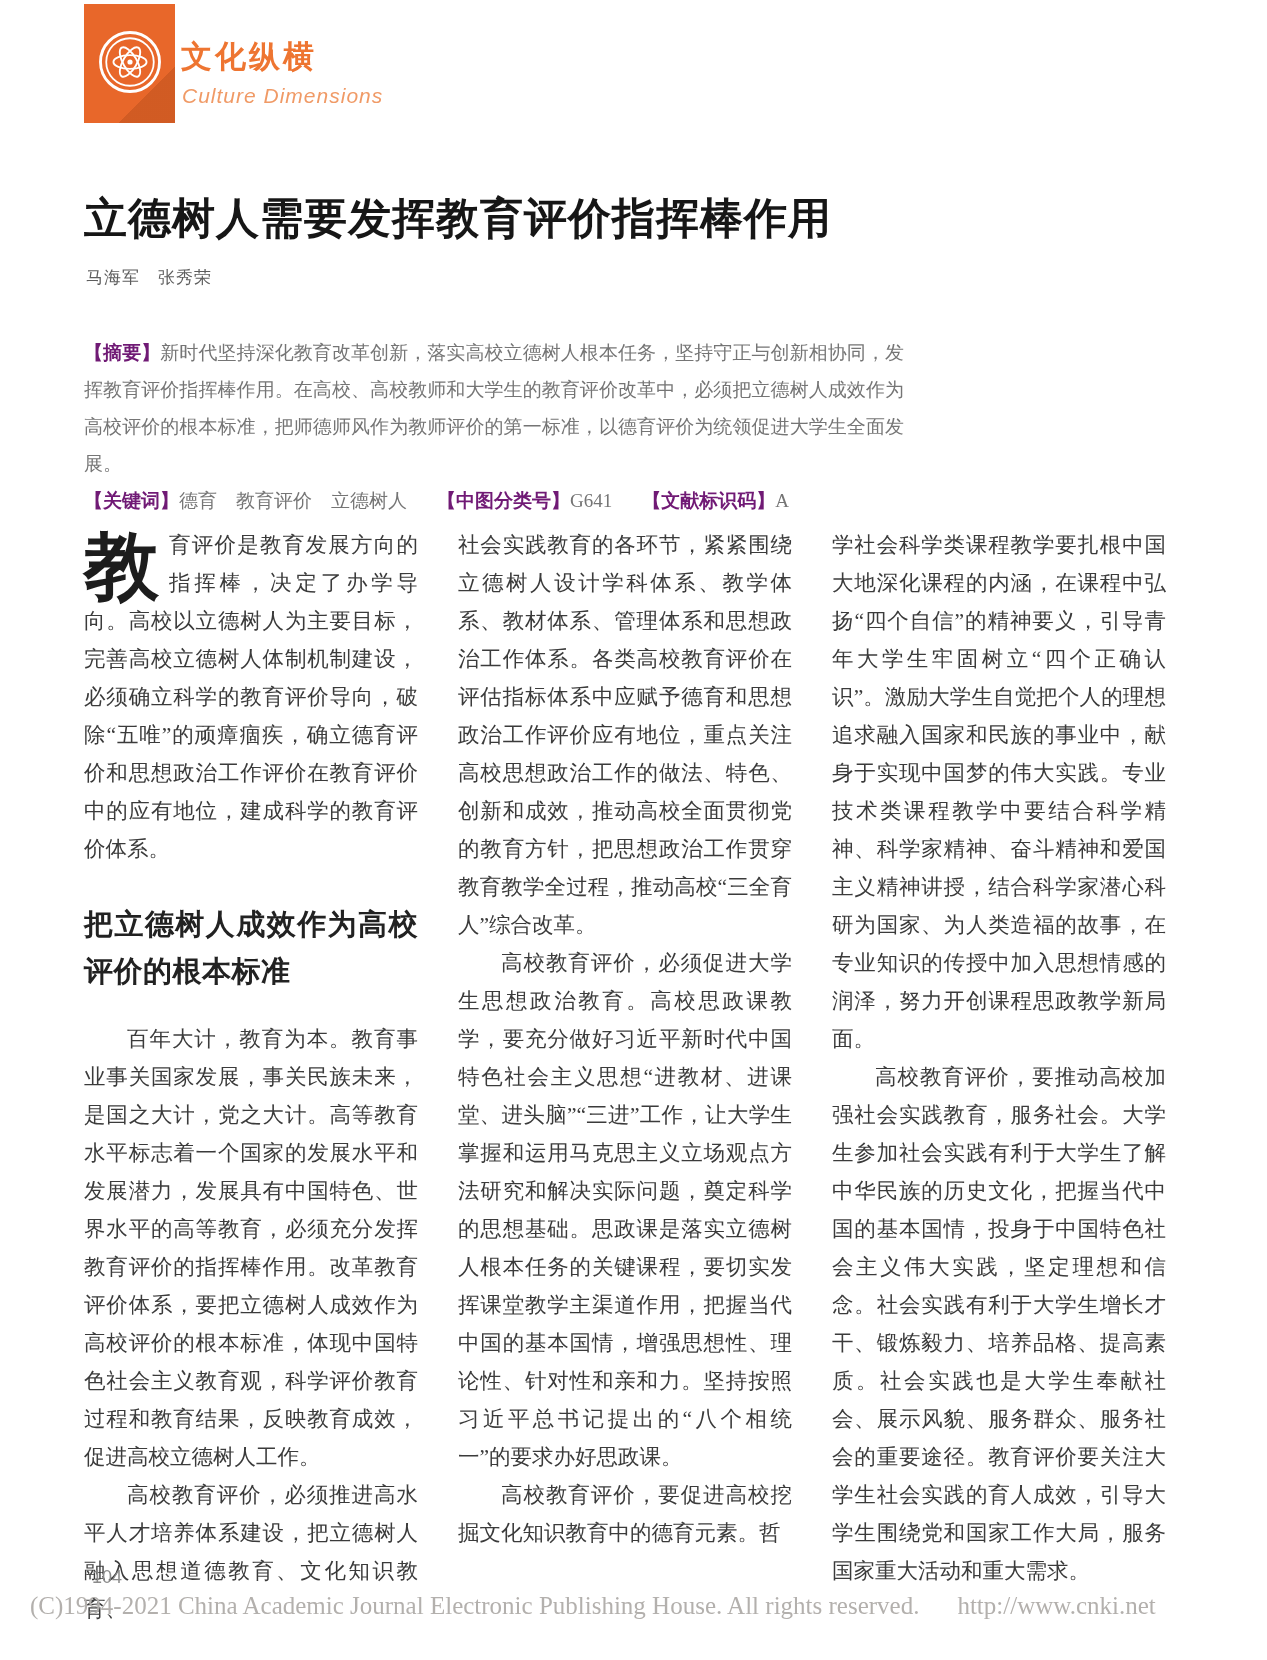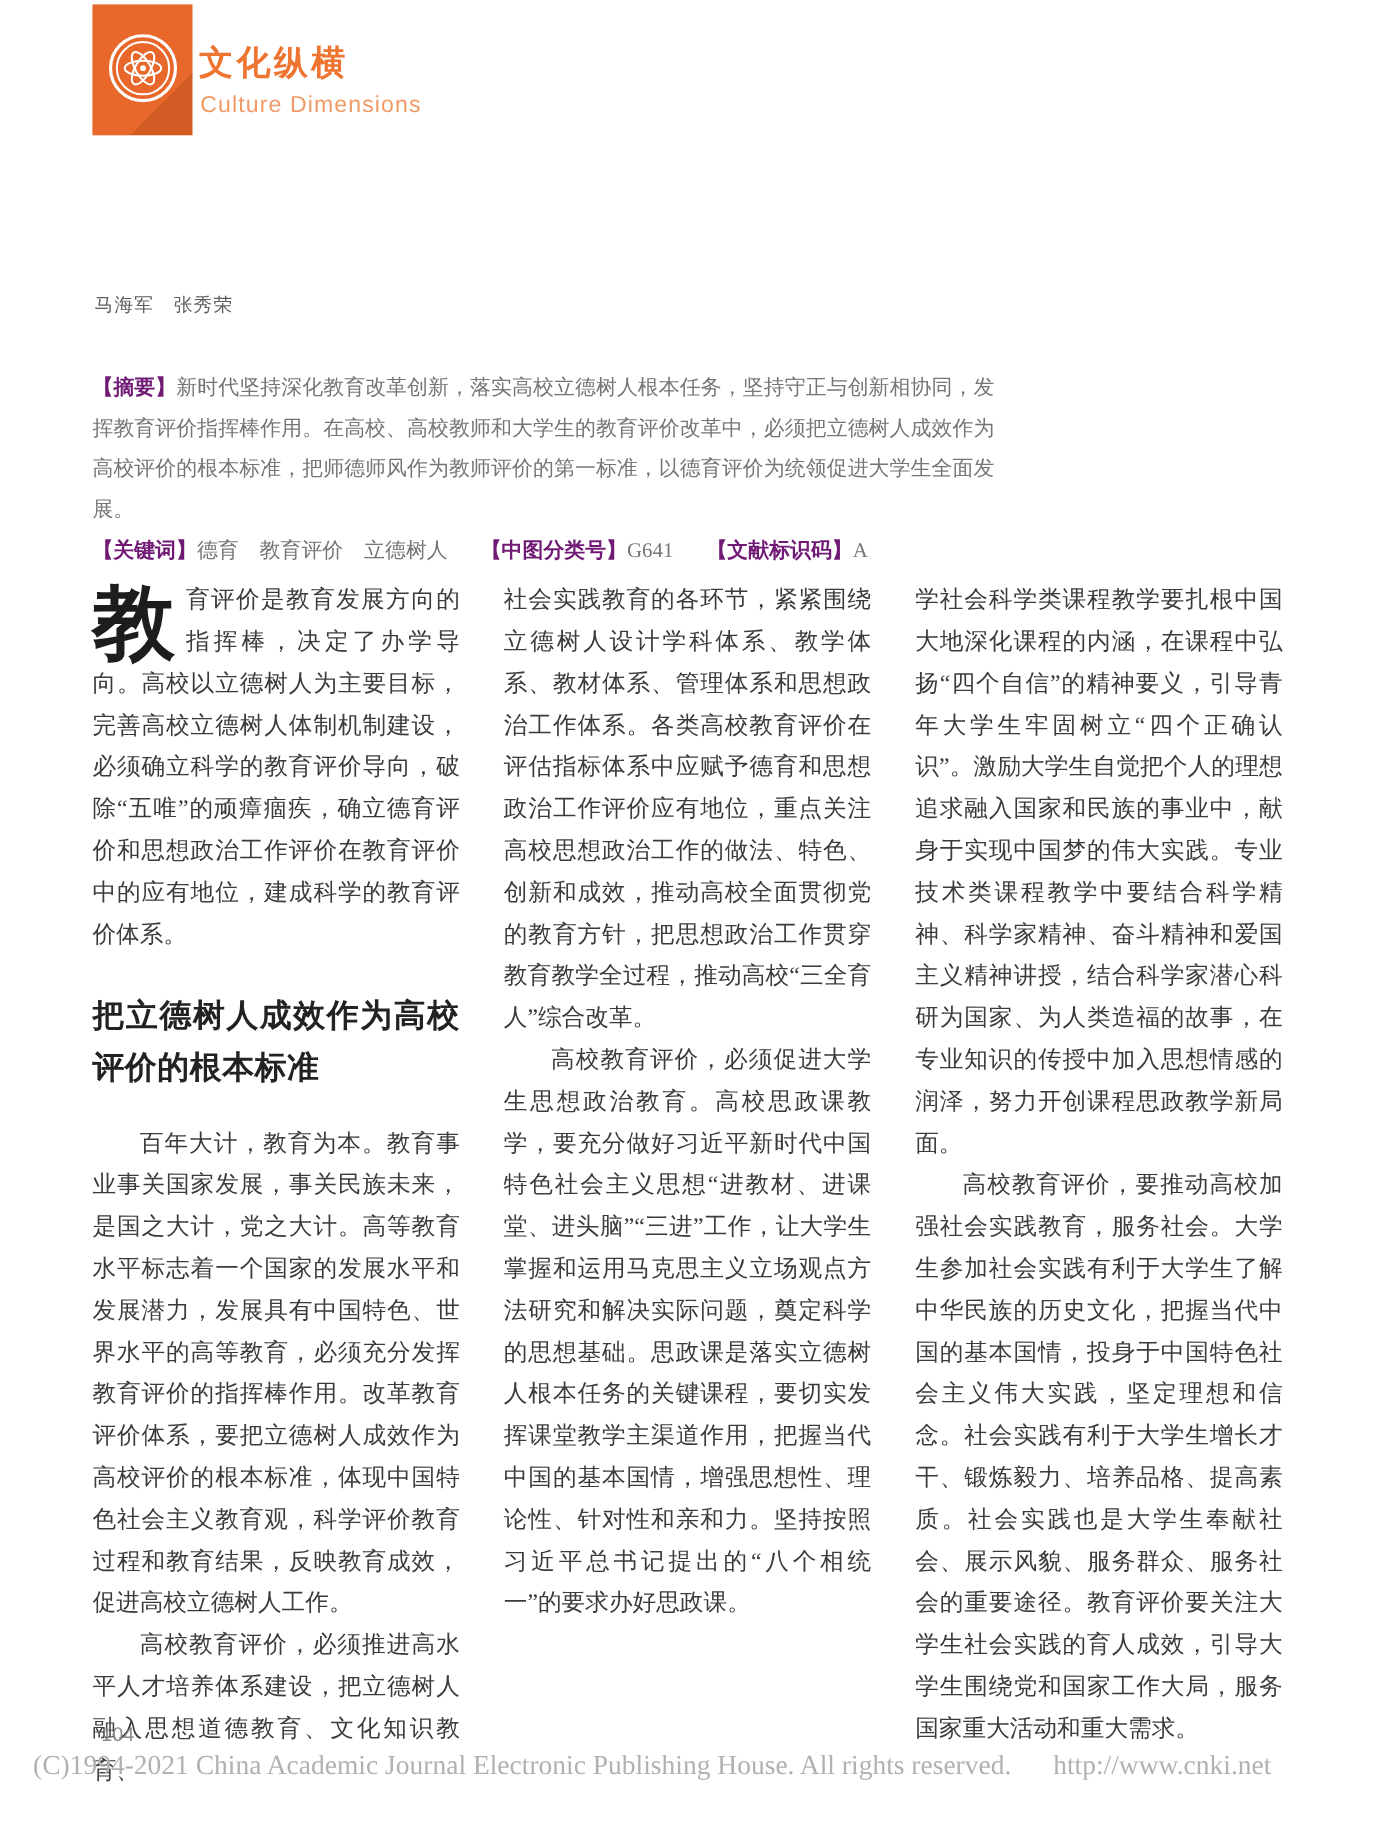--- a/index.html
+++ b/index.html
@@ -26,21 +26,21 @@
   }
   .logo svg{position:absolute;left:10px;top:22px;width:72px;height:72px;}
   .mast-zh{
     position:absolute;left:181px;top:36px;
     font-family:"Liberation Sans","DejaVu Sans",sans-serif;
     font-weight:bold;font-size:31px;letter-spacing:3px;color:var(--accent-text);
   }
   .mast-en{
     position:absolute;left:182px;top:84px;
     font-family:"Liberation Sans","DejaVu Sans",sans-serif;
-    font-size:21px;letter-spacing:1px;color:var(--accent-sub);
+    font-style:italic;font-size:21px;letter-spacing:1px;color:var(--accent-sub);
   }
   
   .title{
     position:absolute;left:84px;top:190px;width:1100px;
     font-family:"Liberation Sans","DejaVu Sans",sans-serif;
     font-weight:bold;font-size:43px;letter-spacing:1px;color:#161616;
   }
   .authors{
     position:absolute;left:86px;top:266px;
     font-size:17px;color:#5d5d5d;letter-spacing:1px;
@@ -102,37 +102,39 @@
       <circle cx="50" cy="50" r="33" fill="none" stroke="#ffffff" stroke-width="2.5"></circle>
       <ellipse cx="50" cy="50" rx="23" ry="9.5" fill="none" stroke="#ffffff" stroke-width="2.6"></ellipse>
       <ellipse cx="50" cy="50" rx="23" ry="9.5" fill="none" stroke="#ffffff" stroke-width="2.6" transform="rotate(60 50 50)"></ellipse>
       <ellipse cx="50" cy="50" rx="23" ry="9.5" fill="none" stroke="#ffffff" stroke-width="2.6" transform="rotate(120 50 50)"></ellipse>
       <circle cx="50" cy="50" r="3.6" fill="#ffffff"></circle>
     </svg>
   </div>
   <div class="mast-zh">文化纵横</div>
   <div class="mast-en">Culture Dimensions</div>
 
+  <h1 class="title" style="margin:0">立德树人需要发挥教育评价指挥棒作用</h1>
   <div class="authors">马海军　张秀荣</div>
 
   <div class="abstract">
     <p><span class="abs-label">【摘要】</span><span>新时代坚持深化教育改革创新，落实高校立德树人根本任务，坚持守正与创新相协同，发挥教育评价指挥棒作用。在高校、高校教师和大学生的教育评价改革中，必须把立德树人成效作为高校评价的根本标准，把师德师风作为教师评价的第一标准，以德育评价为统领促进大学生全面发展。</span></p>
     <p class="kw-line"><span class="abs-label">【关键词】</span><span>德育　教育评价　立德树人</span><span class="kw-gap"></span><span class="abs-label">【中图分类号】</span><span>G641</span><span class="kw-gap"></span><span class="abs-label">【文献标识码】</span><span>A</span></p>
   </div>
 
   <div class="columns">
     <div class="col">
         <p class=""><span class="dropcap">教</span>育评价是教育发展方向的指挥棒，决定了办学导向。高校以立德树人为主要目标，完善高校立德树人体制机制建设，必须确立科学的教育评价导向，破除“五唯”的顽瘴痼疾，确立德育评价和思想政治工作评价在教育评价中的应有地位，建成科学的教育评价体系。</p>
         <h3 class="col-heading">把立德树人成效作为高校评价的根本标准</h3>
         <p class="indent">百年大计，教育为本。教育事业事关国家发展，事关民族未来，是国之大计，党之大计。高等教育水平标志着一个国家的发展水平和发展潜力，发展具有中国特色、世界水平的高等教育，必须充分发挥教育评价的指挥棒作用。改革教育评价体系，要把立德树人成效作为高校评价的根本标准，体现中国特色社会主义教育观，科学评价教育过程和教育结果，反映教育成效，促进高校立德树人工作。</p>
         <p class="indent">高校教育评价，必须推进高水平人才培养体系建设，把立德树人融入思想道德教育、文化知识教育、</p>
       </div>
     <div class="col">
         <p class="">社会实践教育的各环节，紧紧围绕立德树人设计学科体系、教学体系、教材体系、管理体系和思想政治工作体系。各类高校教育评价在评估指标体系中应赋予德育和思想政治工作评价应有地位，重点关注高校思想政治工作的做法、特色、创新和成效，推动高校全面贯彻党的教育方针，把思想政治工作贯穿教育教学全过程，推动高校“三全育人”综合改革。</p>
         <p class="indent">高校教育评价，必须促进大学生思想政治教育。高校思政课教学，要充分做好习近平新时代中国特色社会主义思想“进教材、进课堂、进头脑”“三进”工作，让大学生掌握和运用马克思主义立场观点方法研究和解决实际问题，奠定科学的思想基础。思政课是落实立德树人根本任务的关键课程，要切实发挥课堂教学主渠道作用，把握当代中国的基本国情，增强思想性、理论性、针对性和亲和力。坚持按照习近平总书记提出的“八个相统一”的要求办好思政课。</p>
+        <p class="indent">高校教育评价，要促进高校挖掘文化知识教育中的德育元素。哲</p>
       </div>
     <div class="col">
         <p class="">学社会科学类课程教学要扎根中国大地深化课程的内涵，在课程中弘扬“四个自信”的精神要义，引导青年大学生牢固树立“四个正确认识”。激励大学生自觉把个人的理想追求融入国家和民族的事业中，献身于实现中国梦的伟大实践。专业技术类课程教学中要结合科学精神、科学家精神、奋斗精神和爱国主义精神讲授，结合科学家潜心科研为国家、为人类造福的故事，在专业知识的传授中加入思想情感的润泽，努力开创课程思政教学新局面。</p>
         <p class="indent">高校教育评价，要推动高校加强社会实践教育，服务社会。大学生参加社会实践有利于大学生了解中华民族的历史文化，把握当代中国的基本国情，投身于中国特色社会主义伟大实践，坚定理想和信念。社会实践有利于大学生增长才干、锻炼毅力、培养品格、提高素质。社会实践也是大学生奉献社会、展示风貌、服务群众、服务社会的重要途径。教育评价要关注大学生社会实践的育人成效，引导大学生围绕党和国家工作大局，服务国家重大活动和重大需求。</p>
       </div>
   </div>
 
   <div class="page-number">104</div>
   <div class="copyright"><span>(C)1994-2021 China Academic Journal Electronic Publishing House. All rights reserved.</span><span class="url">http://www.cnki.net</span></div>
 

